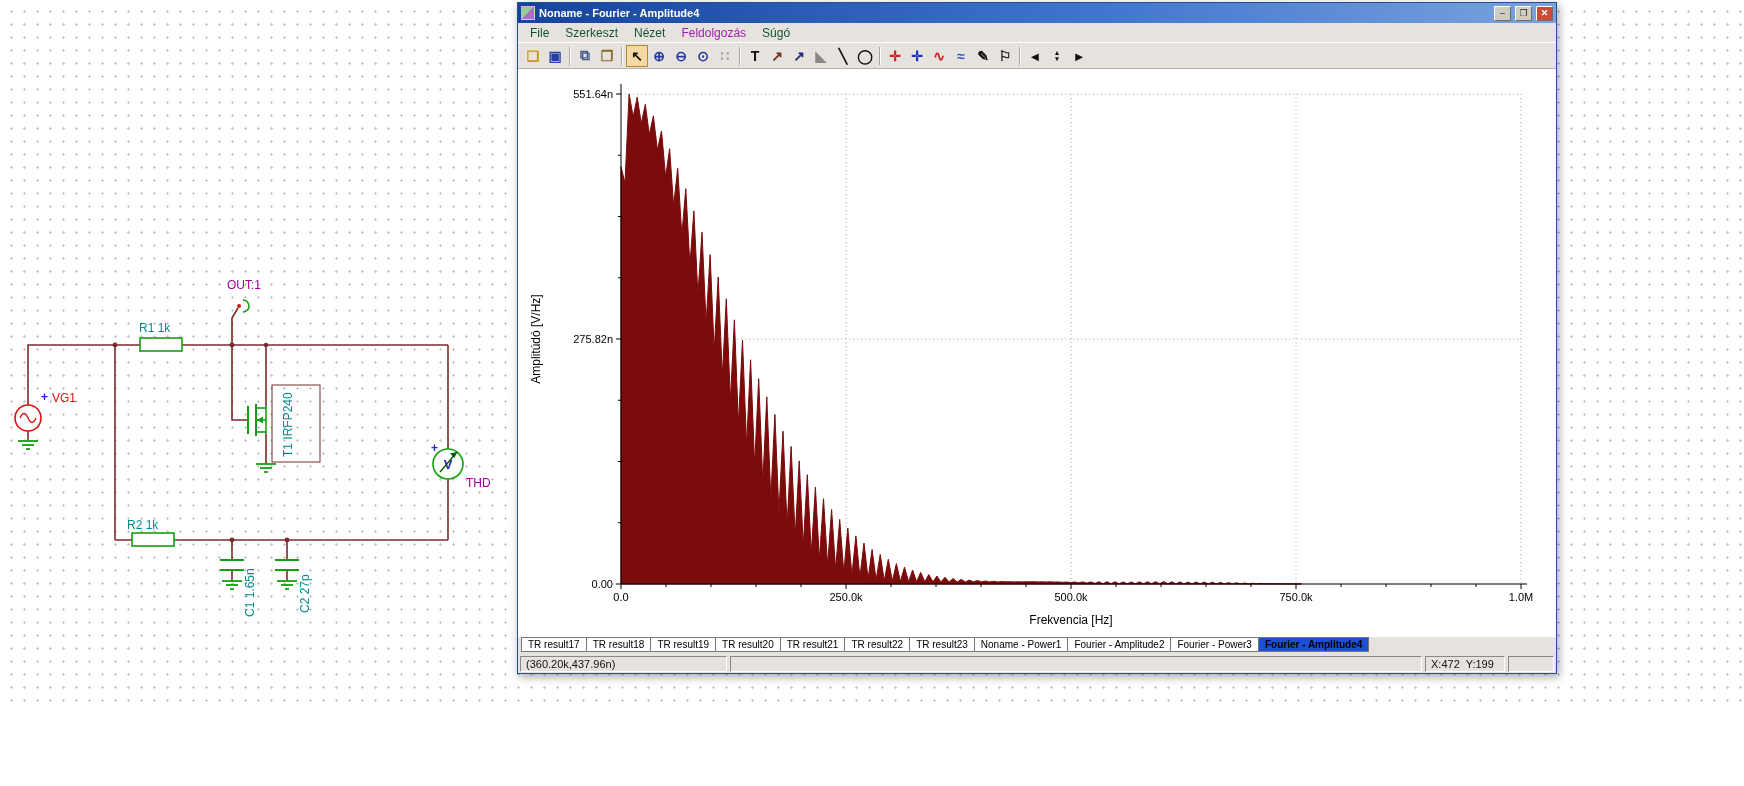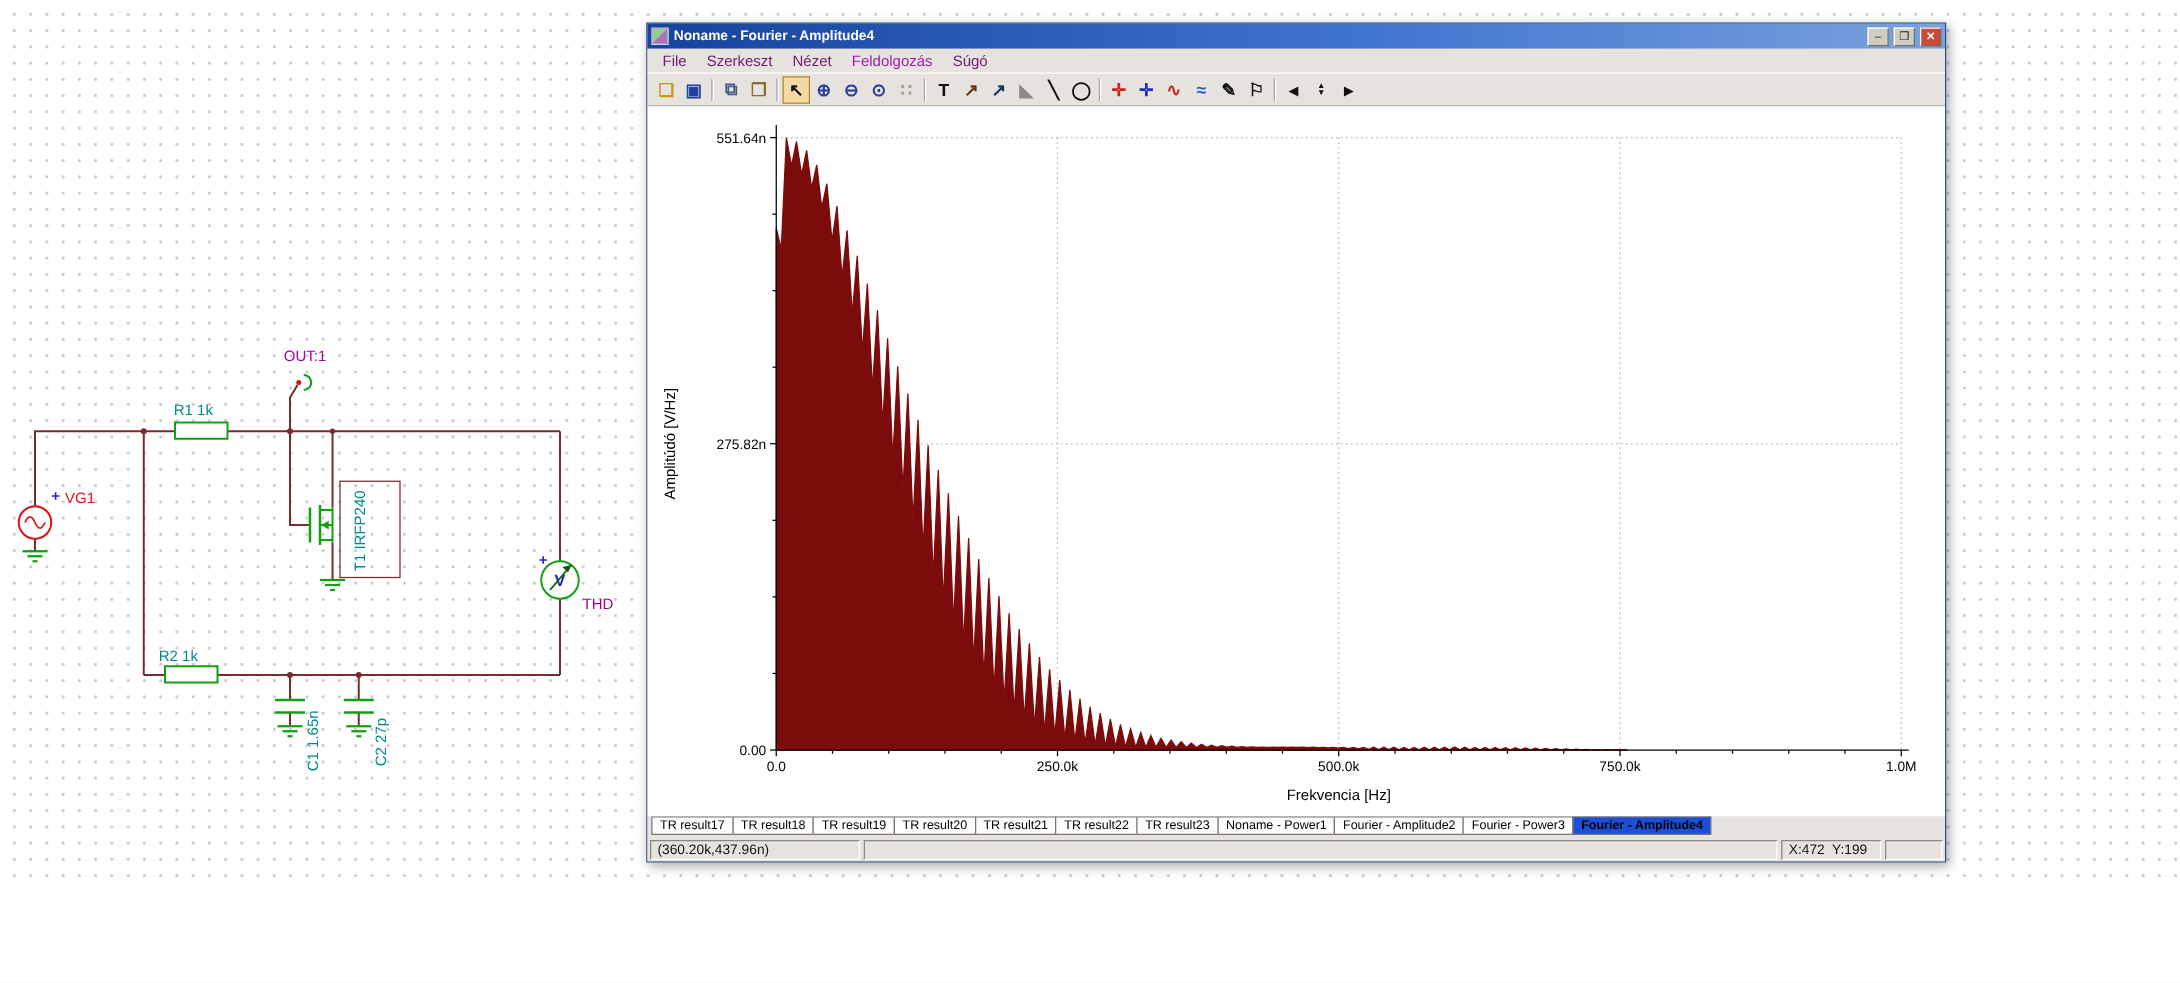--- a/index.html
+++ b/index.html
@@ -2,34 +2,34 @@
 <html><head>
 <meta charset="utf-8">
 <style>
   *{box-sizing:border-box;margin:0;padding:0}
   html,body{width:1744px;height:786px;overflow:hidden;background:#fff;
     font-family:"Liberation Sans",sans-serif}
   #desktop-dots{position:absolute;left:0;top:0;width:1744px;height:704px;
     background-image:radial-gradient(circle,#c9c9c9 1px,transparent 1.3px);
     background-size:13px 13px;background-position:5px 5px}
   #schematic{position:absolute;left:0;top:0}
-  #app-window{position:absolute;left:517px;top:18px;width:1040px;height:672px;
+  #app-window{position:absolute;left:517px;top:2px;width:1040px;height:672px;
     display:flex;flex-direction:column;border:1px solid #2a4f8f;background:#e6e3de;
     box-shadow:2px 3px 9px rgba(0,0,0,.35)}
   .titlebar{height:20px;display:flex;align-items:center;gap:4px;padding:0 3px;
     background:linear-gradient(90deg,#16439c,#3f74cf 55%,#7ba2dd);color:#fff;flex:none}
   .app-icon{width:14px;height:14px;flex:none;border:1px solid rgba(255,255,255,.4);
     background:linear-gradient(135deg,#8fd08f 0 50%,#b070c0 50% 100%)}
   .title-text{font-size:11px;font-weight:bold;flex:1;white-space:nowrap;overflow:hidden}
   .tb-btn{width:17px;height:15px;font-size:9px;line-height:13px;text-align:center;
     background:#cfccc3;border:1px solid;border-color:#fff #6f6d66 #6f6d66 #fff;color:#222;flex:none}
   .tb-btn.close{background:#c94a35;color:#fff;font-weight:bold}
   .menubar{height:19px;display:flex;align-items:center;padding-left:4px;font-size:12px;
     background:#e6e3de;flex:none}
-  .menu-item{padding:1px 8px;color:#701a75}
+  .menu-item{padding:1px 8px;color:#14532d}
   .menu-item.disabled{color:#a21caf}
   .toolbar{height:27px;display:flex;align-items:center;padding:1px 4px;background:#e6e3de;
     border-top:1px solid #fff;border-bottom:1px solid #b5b2aa;flex:none}
   .tool{width:22px;height:22px;display:inline-flex;align-items:center;justify-content:center;
     font-size:14px;font-weight:bold;border:1px solid transparent;flex:none}
   .tool.active{background:#f5d9a2;border:1px solid #b08830}
   .tool.stacked{flex-direction:column;font-size:7px;line-height:6px}
   .tb-sep{width:2px;height:18px;margin:0 3px;border-left:1px solid #a9a69e;border-right:1px solid #fff;flex:none}
   .chart-area{flex:1;background:#fff;position:relative;overflow:hidden}
   #chart-svg{position:absolute;left:0;top:0;width:100%;height:100%}
@@ -39,21 +39,21 @@
   .axislbl{font-size:12px;fill:#000}
   .tabbar{height:17px;display:flex;align-items:flex-start;padding-left:3px;font-size:10px;
     background:#e6e3de;flex:none}
   .tab{border:1px solid #777;background:#fdfdfd;padding:0 6px;height:15px;line-height:13px;
     margin-right:-1px;white-space:nowrap}
   .tab.active{font-weight:bold;background:#1d4ed8}
   .statusbar{height:19px;display:flex;gap:3px;padding:2px 2px 1px;background:#e6e3de;
     font-size:11px;flex:none}
   .status-panel{border:1px solid;border-color:#8a8880 #fff #fff #8a8880;padding:0 5px;
     line-height:14px;white-space:pre;color:#111}
-  .sp-left{width:168px}.sp-mid{flex:1}.sp-right{width:80px}.sp-end{width:46px}
+  .sp-left{width:207px}.sp-mid{flex:1}.sp-right{width:80px}.sp-end{width:46px}
   .sch-label{font-size:12px}
 </style>
 </head>
 <body>
 
 <div id="desktop-dots"></div>
 
 <svg id="schematic" width="517" height="704" viewBox="0 0 517 704">
 
   <g stroke="#7b2b2b" stroke-width="1.6" fill="none">

